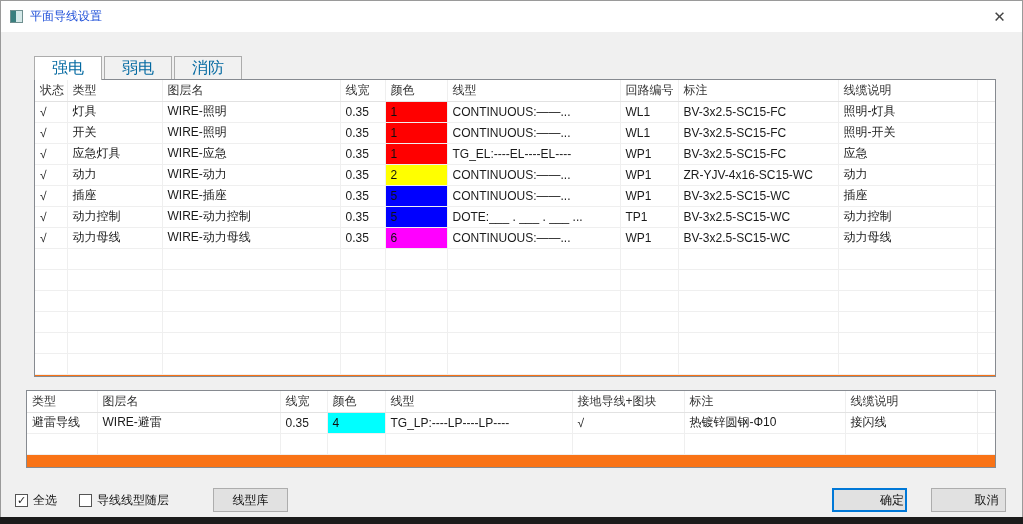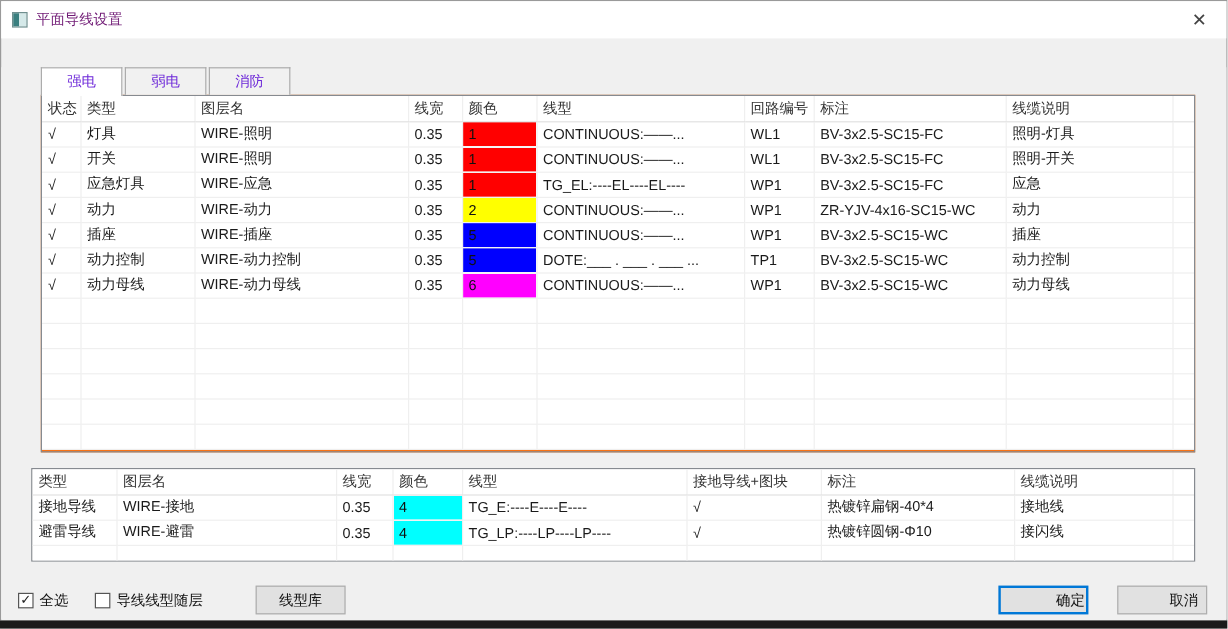--- a/index.html
+++ b/index.html
@@ -2,27 +2,27 @@
 <html><head>
 <meta charset="utf-8">
 <style>
   * { margin:0; padding:0; box-sizing:border-box; }
   html,body { width:1023px; height:524px; overflow:hidden;
     font-family:"Liberation Sans","DejaVu Sans",sans-serif; }
   .dialog { width:1023px; height:517px; border:1px solid #9a9a9a; background:#f0f0f0; }
   .title-bar { height:31px; background:#ffffff; display:flex; align-items:center; padding-left:9px; }
   .title-icon { width:13px; height:13px; border:1px solid #6f8f8f; margin-right:7px;
     background:linear-gradient(90deg,#3a7f7f 0 45%,#d5e9e9 45% 100%); }
-  .title-text { font-size:12px; color:#701a75;text-align:center; }
+  .title-text { font-size:12px; color:#1d4ed8;text-align:center; }
   .close-btn { margin-left:auto; width:45px; height:31px; display:flex; align-items:center;
     justify-content:center; font-size:15px; color:#444; cursor:default; }
   .body { height:486px; background:#f0f0f0; }
   .tabbar { display:flex; margin:24px 0 0 33px; position:relative; z-index:2; }
   .tab { height:23px; min-width:68px; padding:0 12px; margin-right:2px; display:flex;
-    align-items:center; justify-content:center; font-size:12px; color:#6d28d9;
+    align-items:center; justify-content:center; font-size:16px; color:#0369a1;
     background:#f1f1f1; border:1px solid #acacac; border-bottom:none; }
   .tab.active { background:#ffffff; height:24px; margin-bottom:-1px; }
   .tbl-wrap { background:#f97316; border:1px solid #868a90; overflow:hidden; }
   .main-wrap { margin:0 26px 0 33px; height:298px; }
   .gnd-wrap  { margin:13px 26px 0 25px; height:78px; }
   table { border-collapse:collapse; table-layout:fixed; width:100%; background:#fff; }
   th,td { height:21px; font-size:12px; font-weight:normal; text-align:left;
     padding:0 0 0 5px; white-space:nowrap; overflow:hidden; color:#1a1a1a;
     border-right:1px solid #efefef; border-bottom:1px solid #efefef; }
   th { color:#333; border-bottom:1px solid #e2e2e2; }
@@ -262,31 +262,20 @@
               <th>颜色</th>
               <th>线型</th>
               <th>接地导线+图块</th>
               <th>标注</th>
               <th>线缆说明</th>
               <th></th>
             </tr>
           </thead>
           <tbody>
             <tr>
-              <td>接地导线</td>
-              <td>WIRE-接地</td>
-              <td>0.35</td>
-              <td class="sw" style="background: rgb(0, 255, 255);">4</td>
-              <td>TG_E:----E----E----</td>
-              <td>√</td>
-              <td>热镀锌扁钢-40*4</td>
-              <td>接地线</td>
-              <td></td>
-            </tr>
-            <tr>
               <td>避雷导线</td>
               <td>WIRE-避雷</td>
               <td>0.35</td>
               <td class="sw" style="background: rgb(0, 255, 255);">4</td>
               <td>TG_LP:----LP----LP----</td>
               <td>√</td>
               <td>热镀锌圆钢-Φ10</td>
               <td>接闪线</td>
               <td></td>
             </tr>

